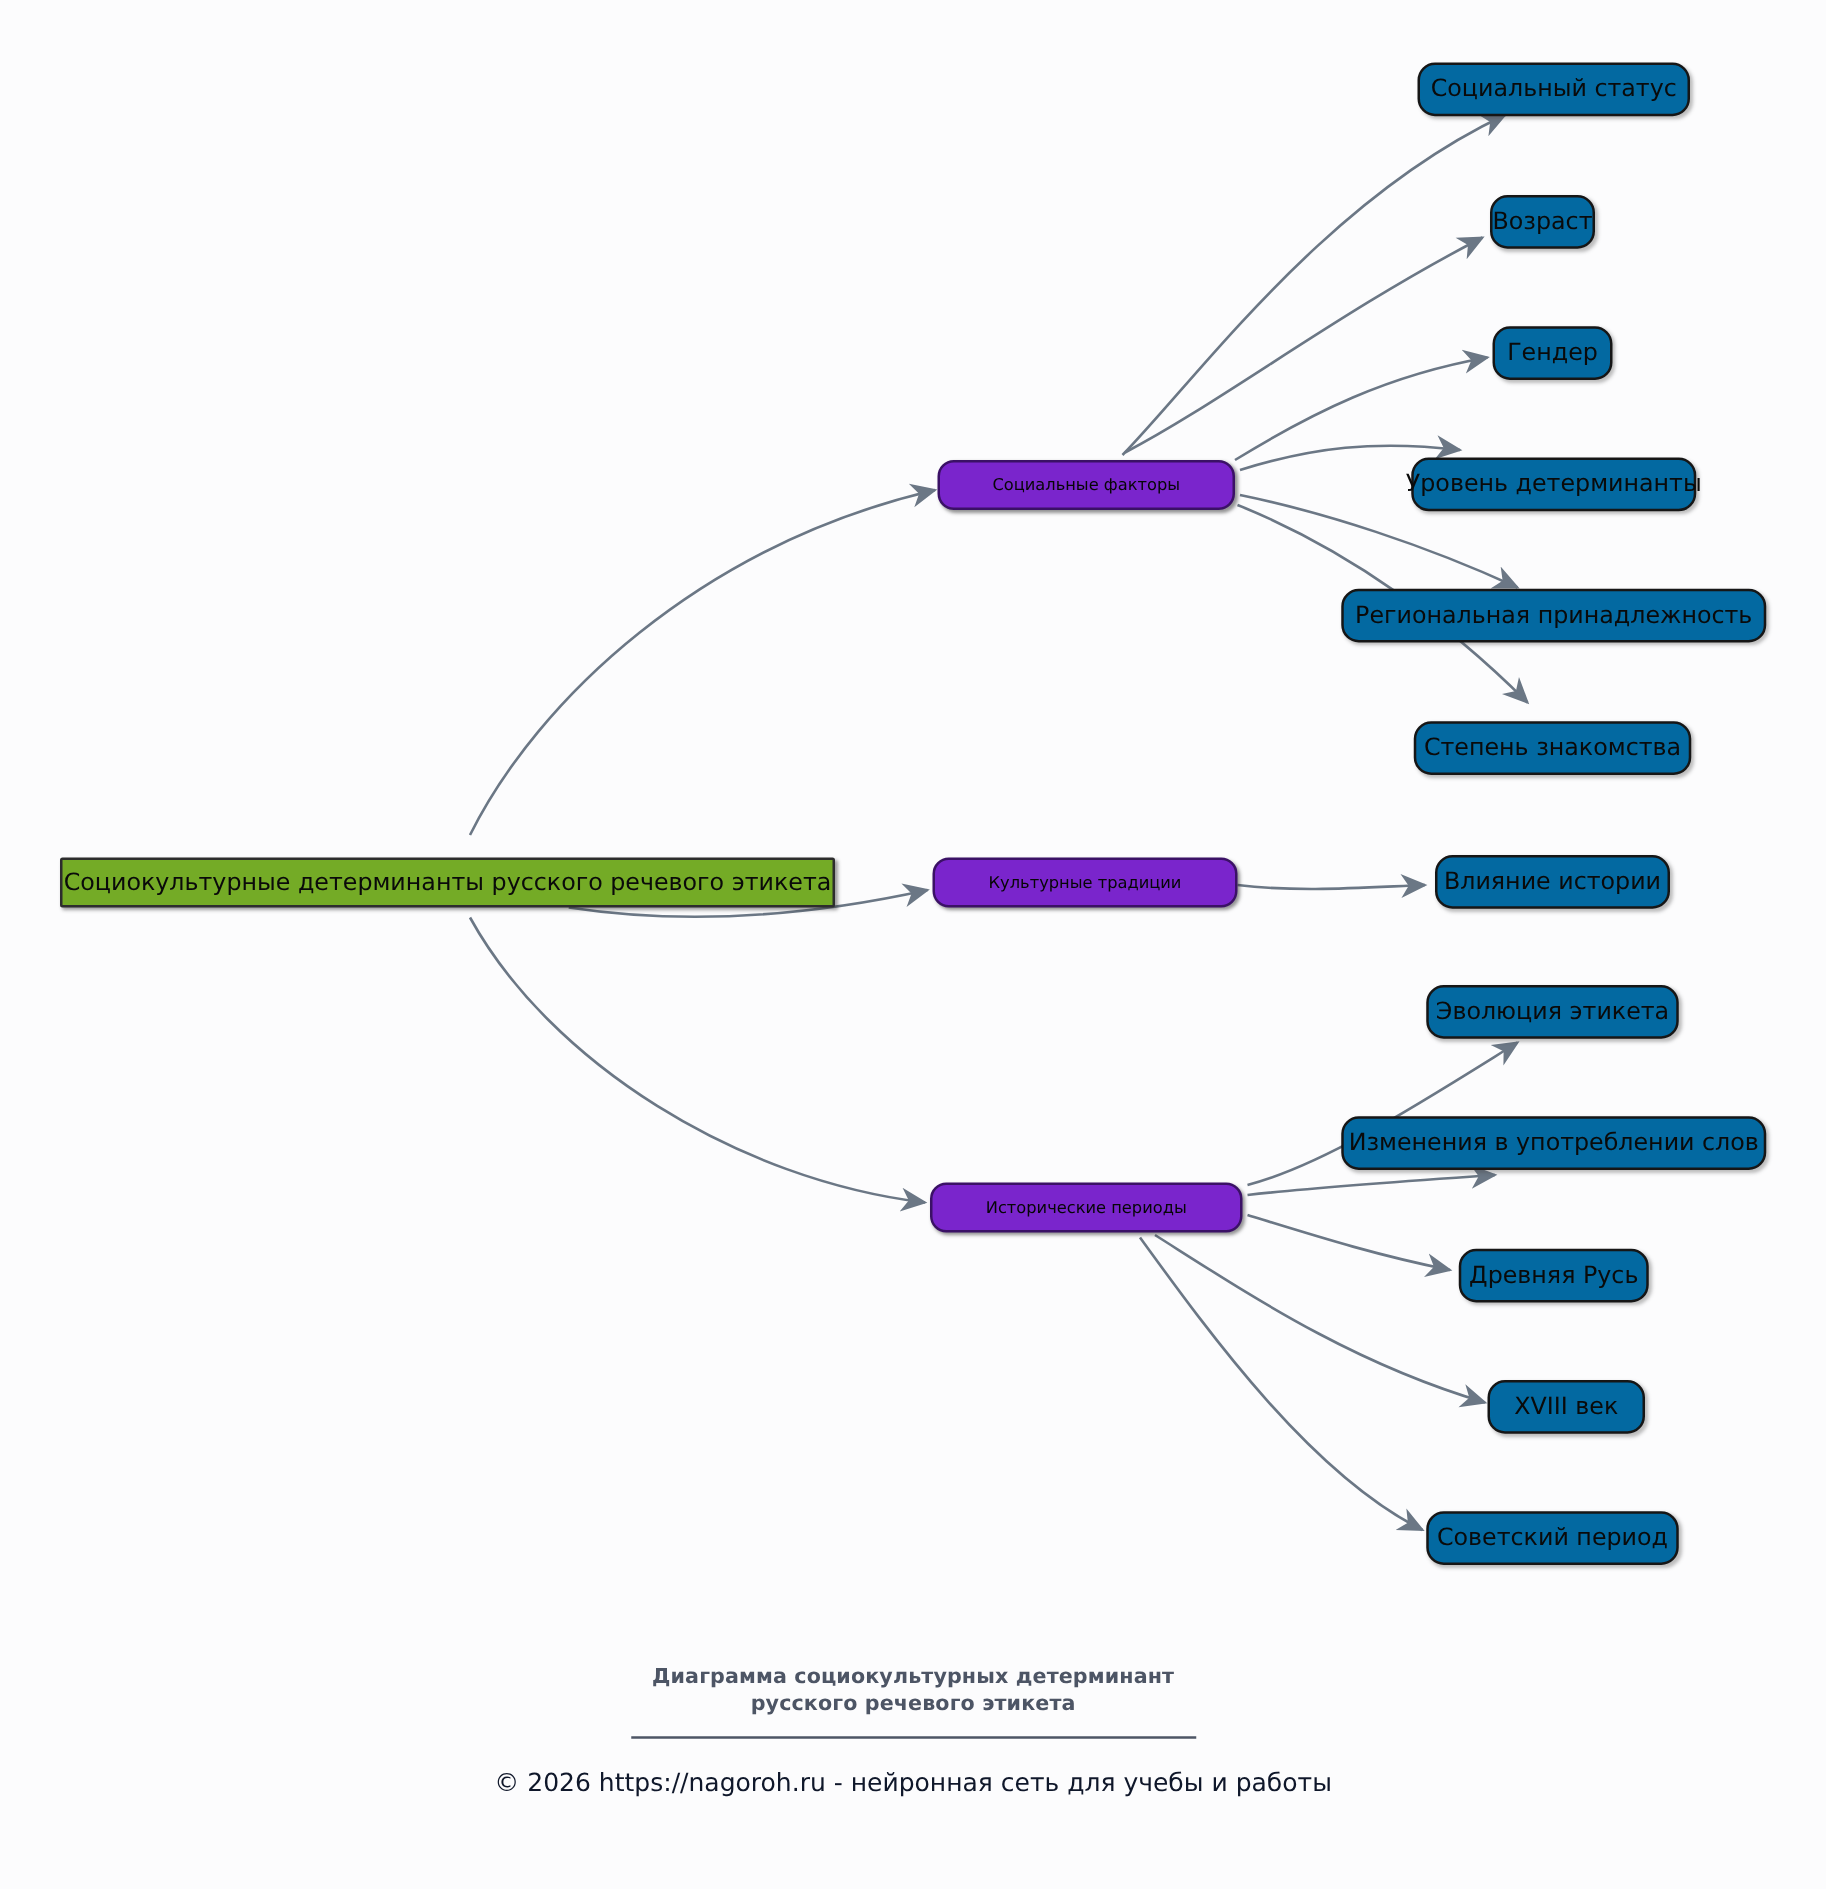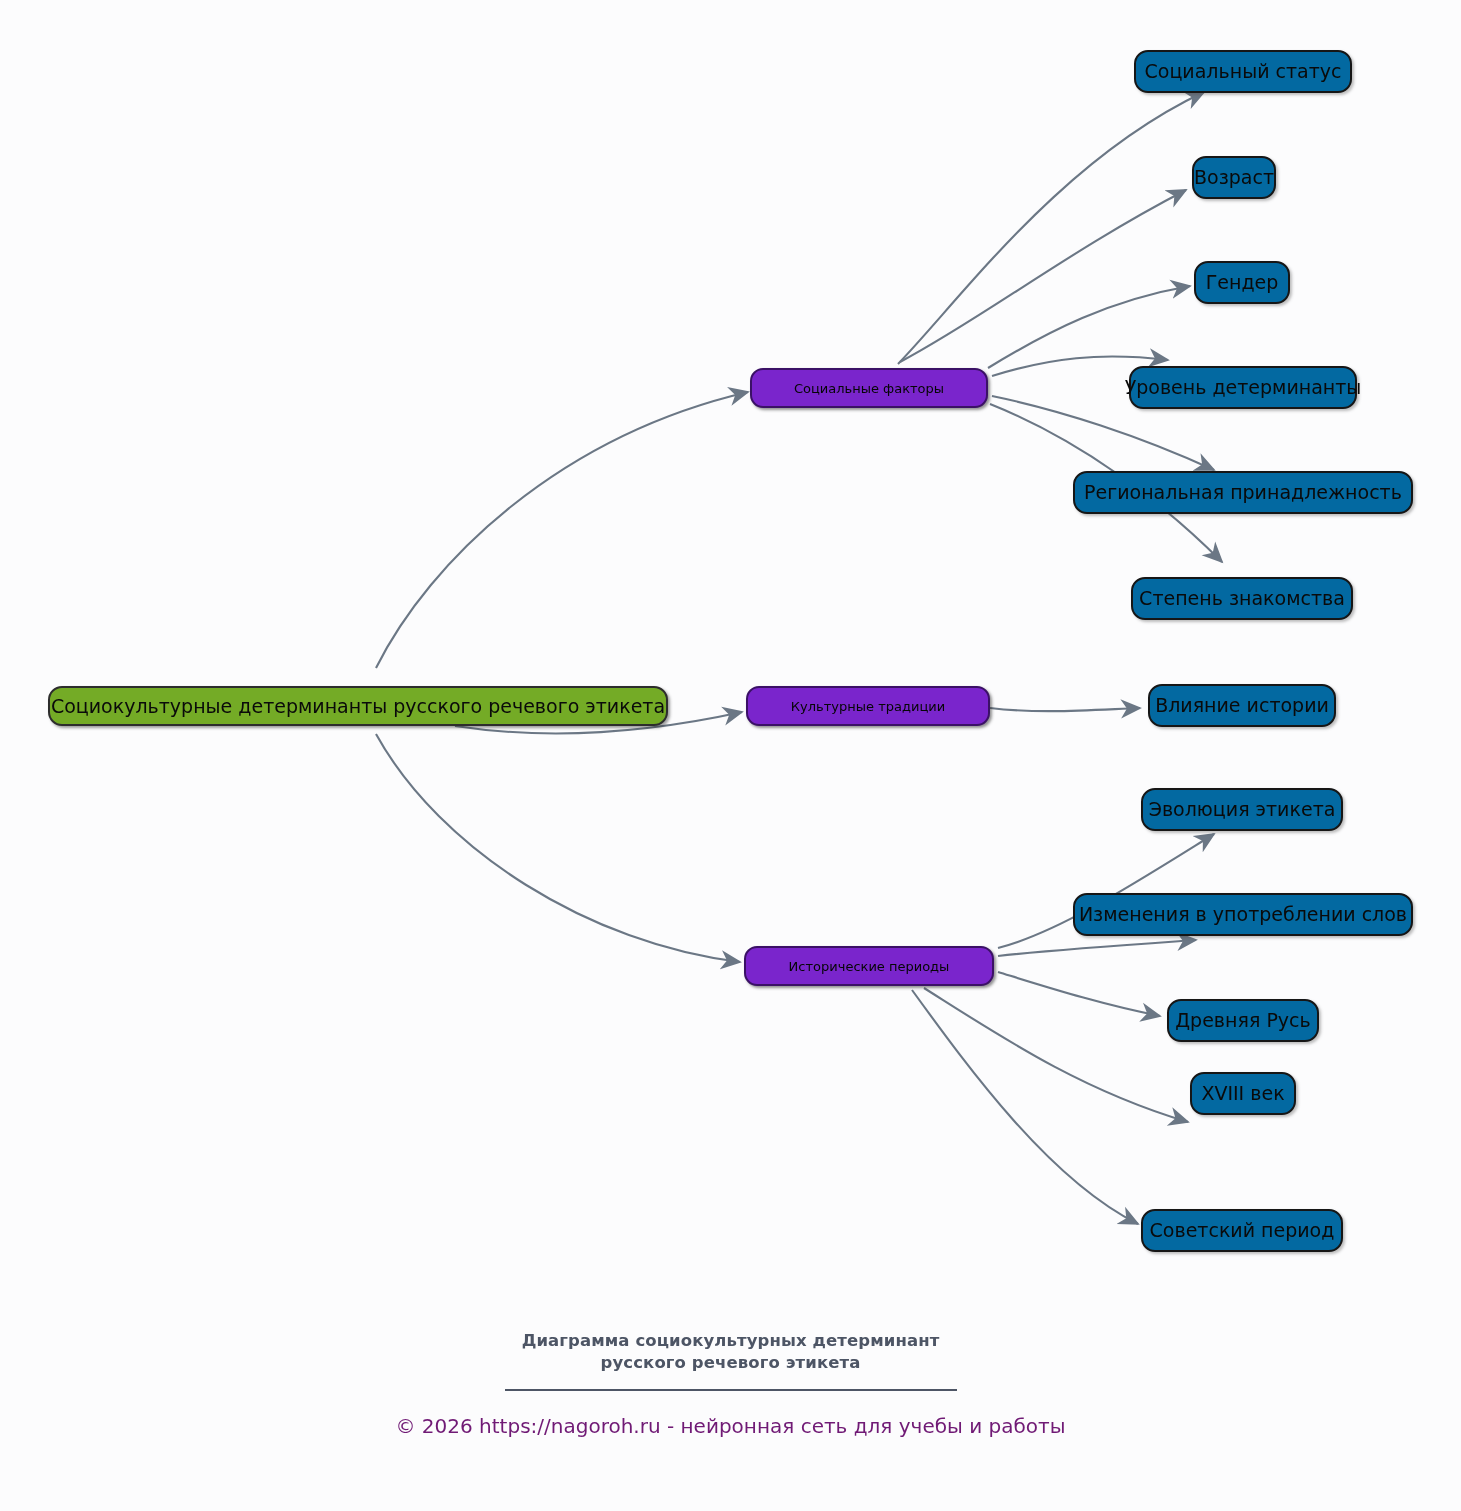--- a/index.html
+++ b/index.html
@@ -40,21 +40,21 @@
     border-radius: 12px;
     line-height: 1;
   }
   .node-label {
     display: block;
     white-space: nowrap;
   }
   .node-root {
     background: #74ab26;
     border: 2px solid #2d2d2d;
-    border-radius: 14px;
+    border-radius: 2px;
     color: #0a0a0a;
     font-size: 19px;
     box-shadow: 2px 2px 3px rgba(40,40,40,0.45);
   }
   .node-branch {
     background: #7a25cc;
     border: 2px solid #3b1166;
     border-radius: 13px;
     color: #060606;
     font-size: 13px;
@@ -83,21 +83,21 @@
     letter-spacing: 0.1px;
   }
   #footer-rule {
     margin: 14px auto 0 auto;
     width: 452px;
     height: 2px;
     background: #4d5565;
   }
   #footer-copy {
     margin-top: 22px;
-    color: #701a75;
+    color: #0f172a;
     font-size: 20px;
     line-height: 1.3;
   }
 </style>
 </head>
 <body>
 
 <div id="mindmap-canvas">
 
   <svg id="edge-layer" viewBox="0 0 1461 1511">
@@ -178,21 +178,21 @@
   </div>
 
   <div class="node node-leaf" style="left:1073px; top:893px; width:340px; height:43px;">
     <span class="node-label">Изменения в употреблении слов</span>
   </div>
 
   <div class="node node-leaf" style="left:1167px; top:999px; width:152px; height:43px;">
     <span class="node-label">Древняя Русь</span>
   </div>
 
-  <div class="node node-leaf" style="left:1190px; top:1072px; width:106px; height:43px;">
+  <div class="node node-leaf" style="left:1190px; top:1104px; width:126px; height:43px;">
     <span class="node-label">XVIII век</span>
   </div>
 
   <div class="node node-leaf" style="left:1141px; top:1209px; width:202px; height:43px;">
     <span class="node-label">Советский период</span>
   </div>
 
   <div id="footer">
     <div id="footer-title">
       <div>Диаграмма социокультурных детерминант</div>

